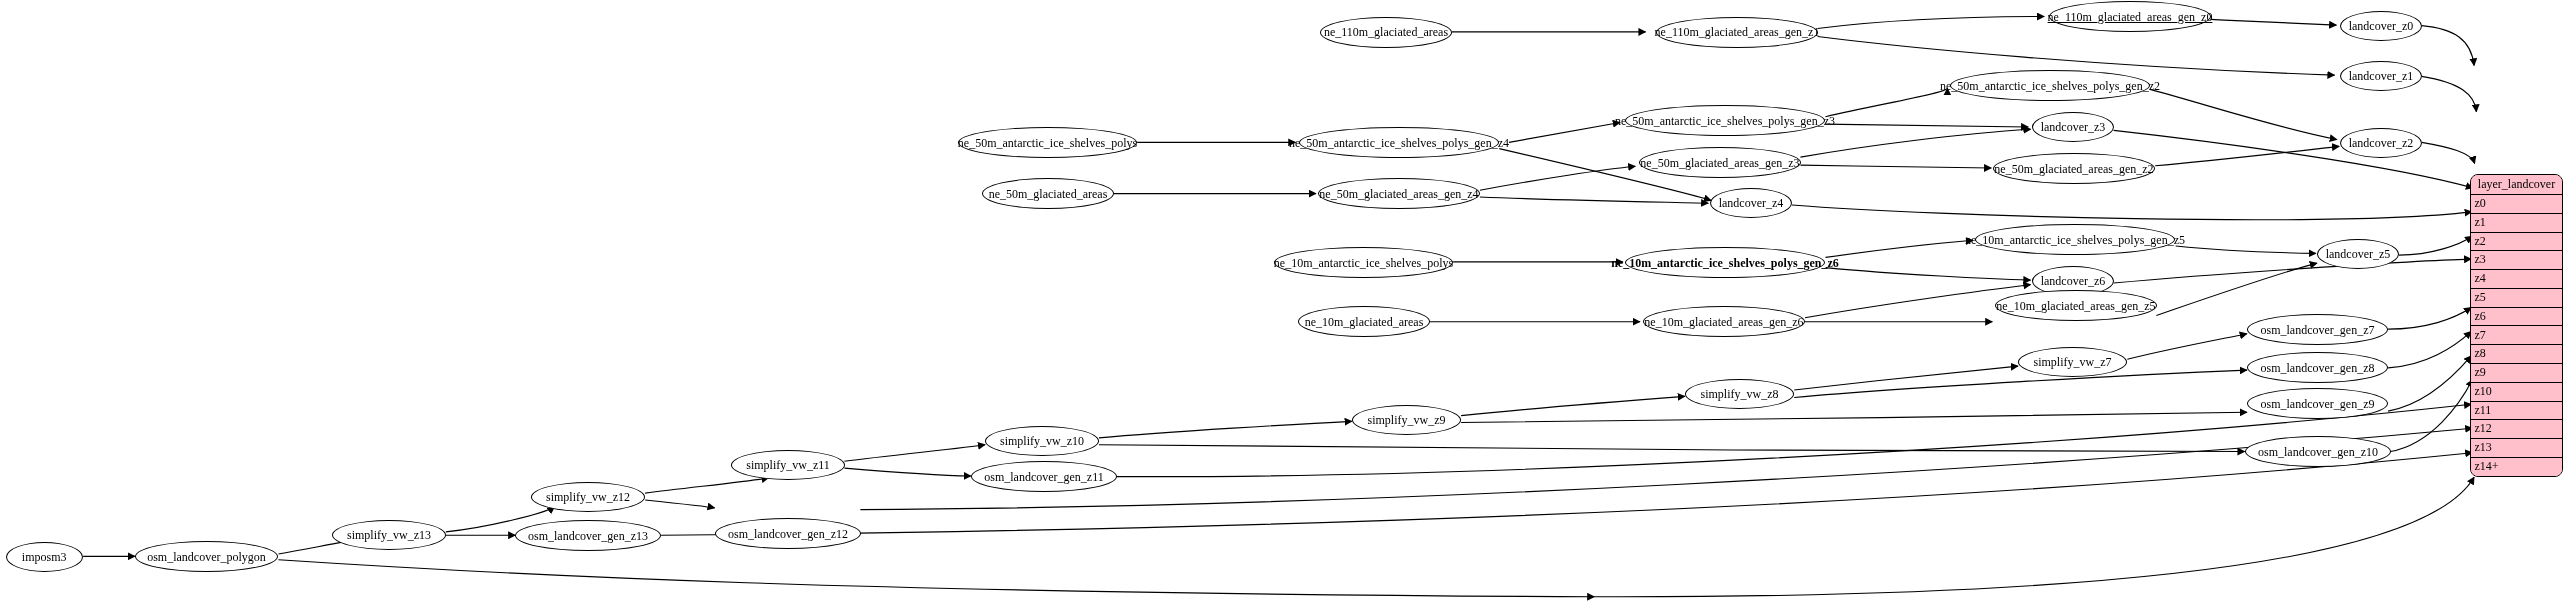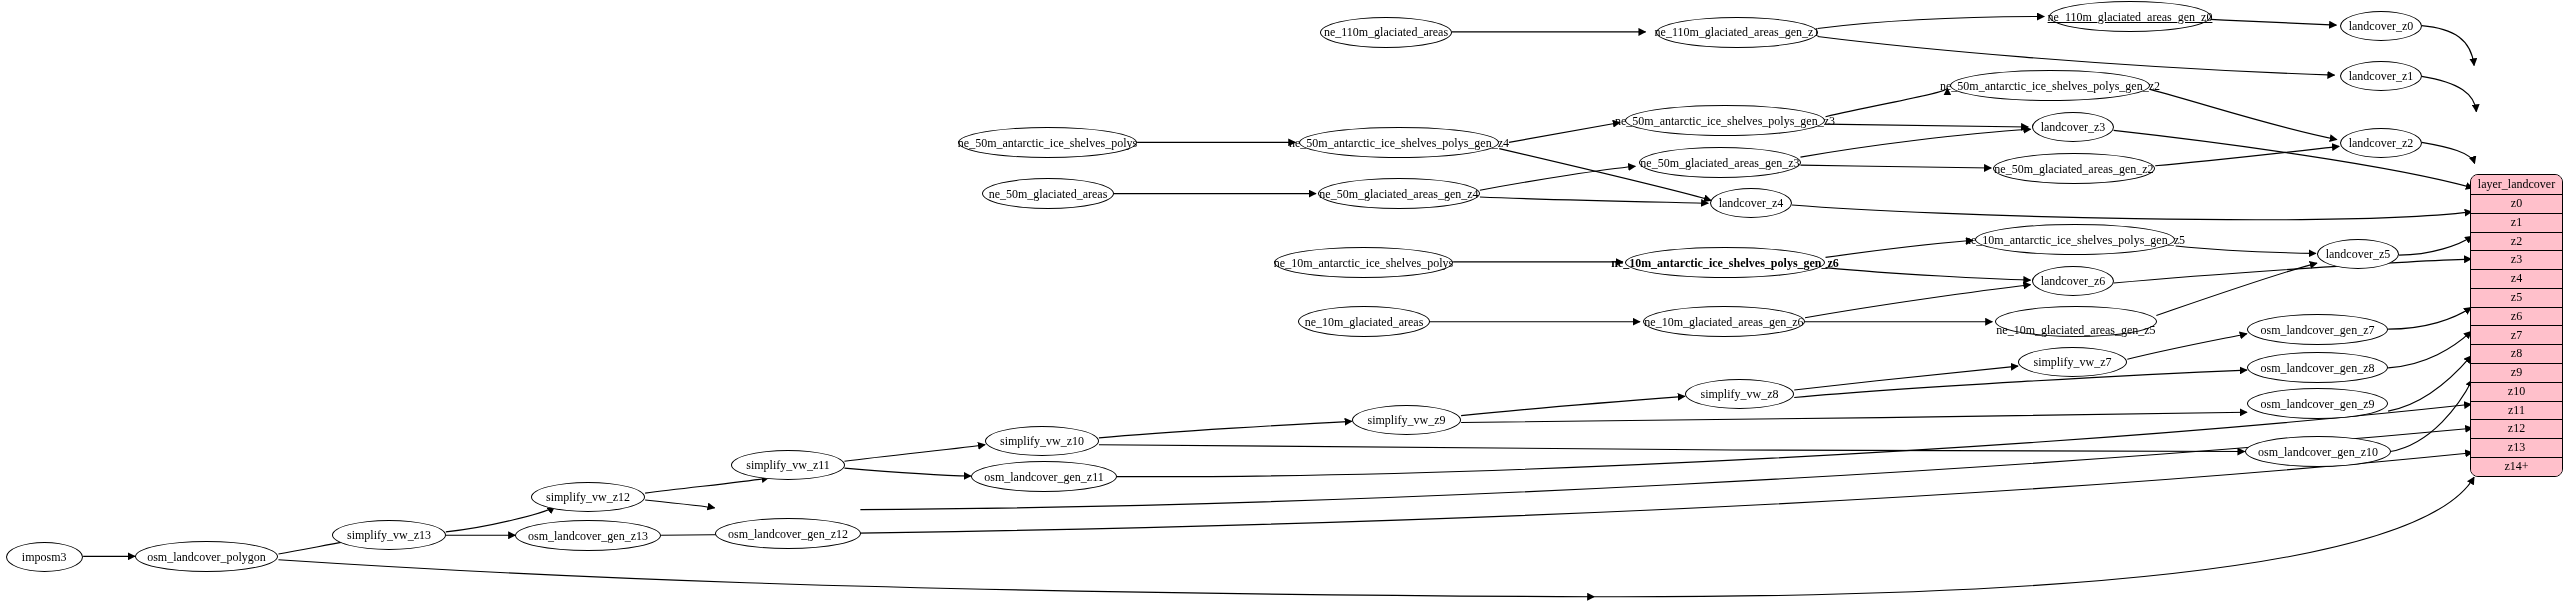--- a/index.html
+++ b/index.html
@@ -61,21 +61,21 @@
     text-align: center;
     color: #000000;
     font-size: 12px;
     padding: 1.7px 3.4px 2.3px 3.4px;
     border-bottom: 1.1px solid #000000;
     background: #ffc0cb;
     white-space: nowrap;
   }
   .record-row {
     box-sizing: border-box;
-    text-align: center;
+    text-align: left;
     color: #000000;
     font-size: 12px;
     padding: 1.1px 3.4px 1.7px 3.4px;
     border-bottom: 0.6px solid #000000;
     background: #ffc0cb;
     white-space: nowrap;
   }
   .record-row:last-child {
     border-bottom: none;
   }
@@ -213,21 +213,21 @@
       </div>
       <div class="node" style="left: 2032px; top: 266px; width: 82px; height: 30px;">
         <span>landcover_z6</span>
       </div>
       <div class="node" style="left: 1298px; top: 306px; width: 132px; height: 31px;">
         <span>ne_10m_glaciated_areas</span>
       </div>
       <div class="node" style="left: 1643px; top: 306px; width: 162px; height: 31px;">
         <span>ne_10m_glaciated_areas_gen_z6</span>
       </div>
-      <div class="node" style="left: 1995px; top: 306px; width: 162px; height: 31px; align-items: flex-end;">
+      <div class="node" style="left: 1995px; top: 290px; width: 162px; height: 31px;">
         <span>ne_10m_glaciated_areas_gen_z5</span>
       </div>
       <div class="node" style="left: 2247px; top: 314px; width: 141px; height: 31px;">
         <span>osm_landcover_gen_z7</span>
       </div>
       <div class="node" style="left: 2018px; top: 347px; width: 109px; height: 30px;">
         <span>simplify_vw_z7</span>
       </div>
       <div class="node" style="left: 2247px; top: 352px; width: 141px; height: 31px; justify-content: center;">
         <span>osm_landcover_gen_z8</span>

